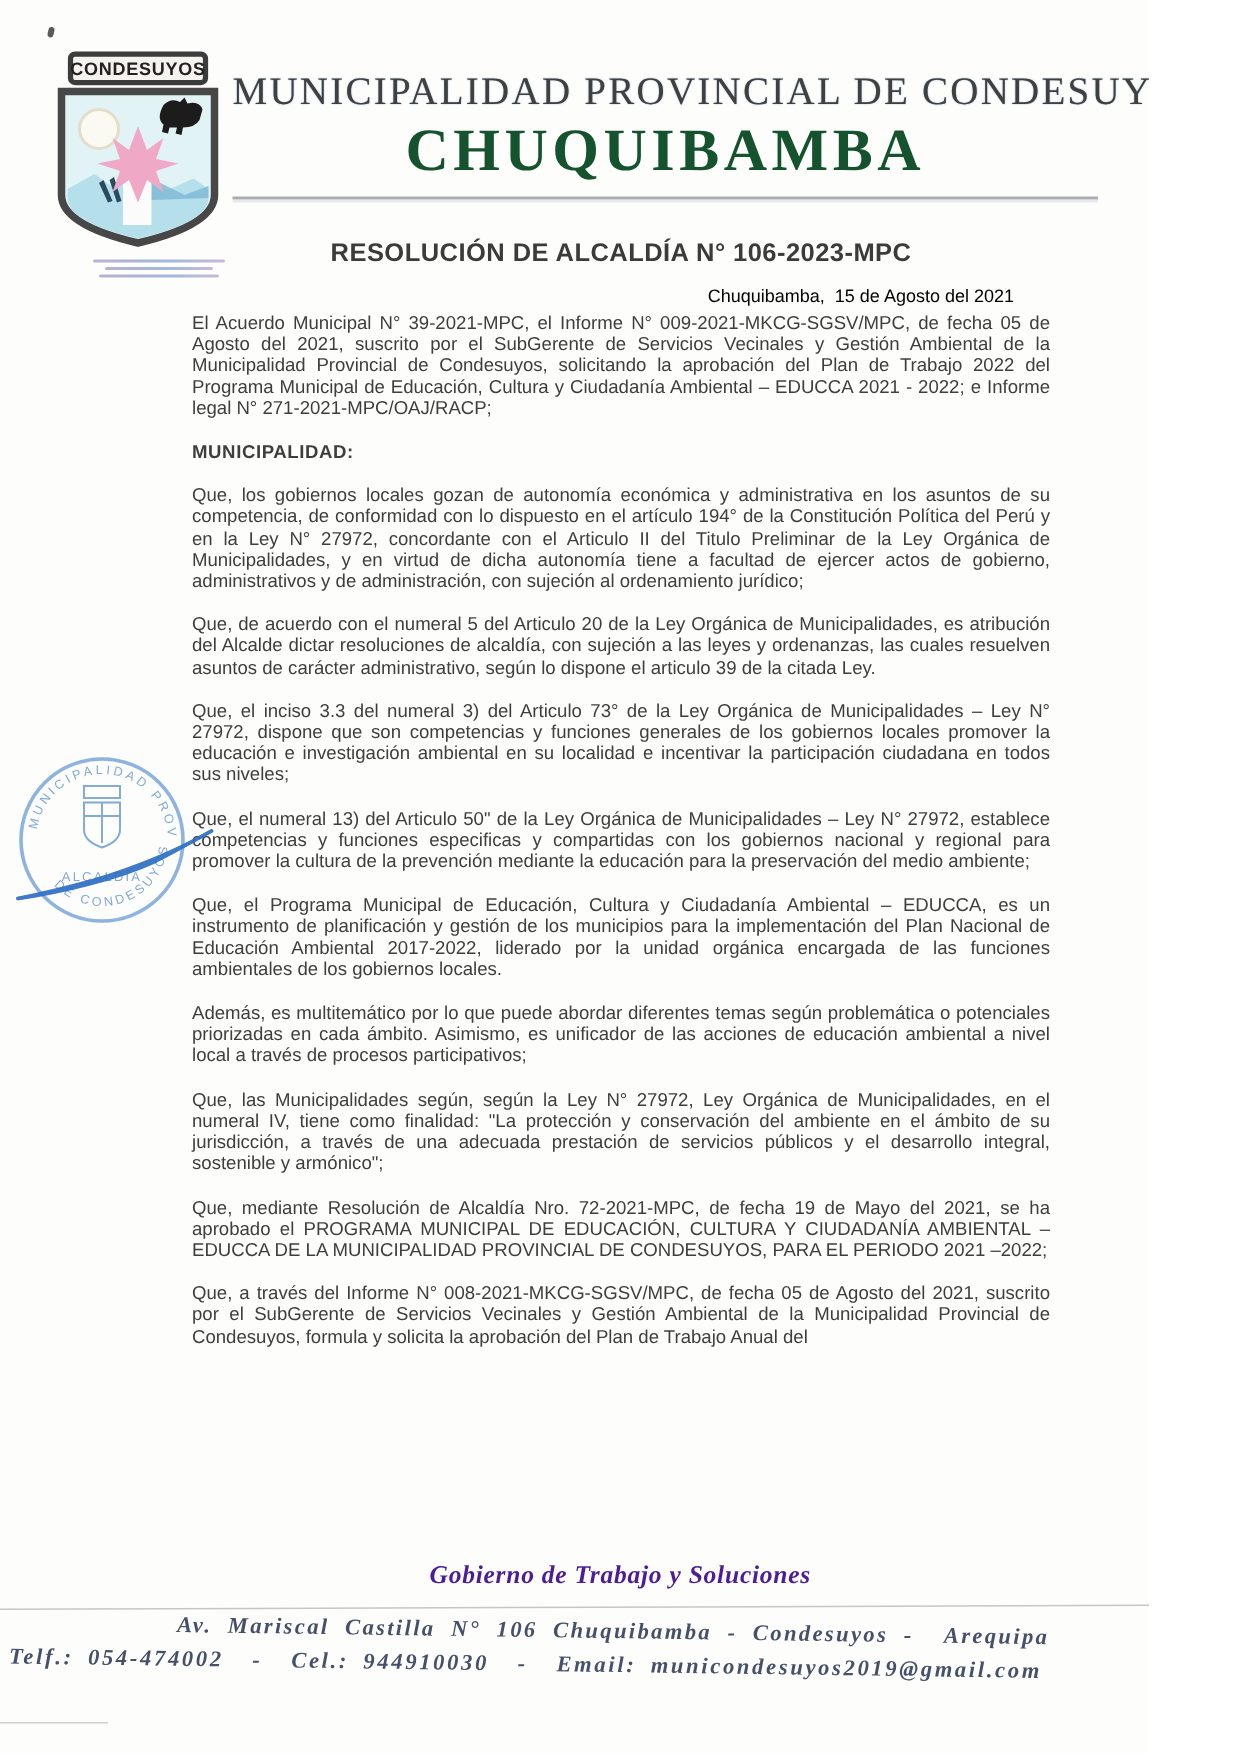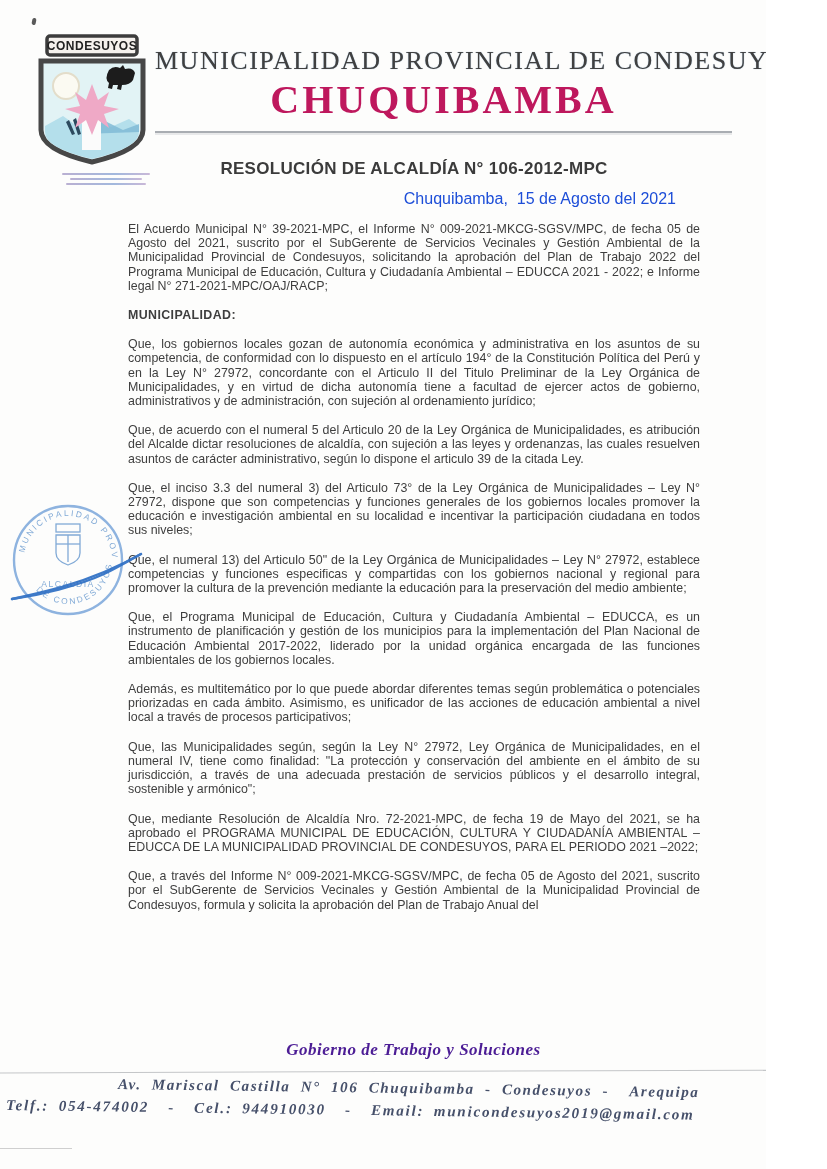--- a/index.html
+++ b/index.html
@@ -16,31 +16,31 @@
   .sq1 { width:88px; } .sq2 { width:72px; } .sq3 { width:80px; }
 
   
   .header-text { margin:46px 34px 0 155px; text-align:center; }
   .org-name {
     font-family:"Liberation Serif", serif; font-size:26px; letter-spacing:1.5px;
     color:#404040; text-shadow:0 0 1px #8aa6c0; white-space:nowrap;
   }
   .city-name {
     font-family:"Liberation Serif", serif; font-weight:bold; font-size:40px;
-    letter-spacing:3px; color:#be185d; margin-top:0px;
+    letter-spacing:3px; color:#14532d; margin-top:0px;
   }
   .header-rule { border-top:2.5px solid #a9adb2; margin-top:8px; box-shadow:0 2px 0 rgba(170,174,178,.25); }
 
   
   .body { width:572px; margin:26px 0 0 128px; color:#3e3e3e; }
   .res-title {
     font-size:17px; font-weight:bold; text-align:center; color:#3b3b3b;
     letter-spacing:.3px; margin:0 0 11px 0;
   }
-  .dateline { text-align:right; padding-right:24px; font-size:16px; margin:0 0 14px 0; white-space:pre; color:#1d4ed8; }
+  .dateline { text-align:right; padding-right:24px; font-size:12px; margin:0 0 4px 0; white-space:pre; color:#000000; }
   .body p { font-size:12.4px; line-height:14.2px; margin:0 0 15px 0; text-align:justify; }
   .body p.heading { font-weight:bold; letter-spacing:.4px; }
 
   
   .stamp { position:absolute; left:0px; top:494px; z-index:3; }
 
   
   .slogan {
     position:absolute; left:0; top:1040px; width:827px; text-align:center;
     font-family:"Liberation Serif", serif; font-style:italic; font-weight:bold;
@@ -88,34 +88,34 @@
       <div class="sq3"></div>
   </div>
 
   <div class="header-text">
     <div class="org-name">MUNICIPALIDAD PROVINCIAL DE CONDESUYOS</div>
     <div class="city-name">CHUQUIBAMBA</div>
     <div class="header-rule"></div>
   </div>
 
   <div class="body">
-    <h1 class="res-title">RESOLUCIÓN DE ALCALDÍA N° 106-2012-MPC</h1>
+    <h1 class="res-title">RESOLUCIÓN DE ALCALDÍA N° 106-2023-MPC</h1>
     <div class="dateline">Chuquibamba,  15 de Agosto del 2021</div>
 
     <p class="para">El Acuerdo Municipal N° 39-2021-MPC, el Informe N° 009-2021-MKCG-SGSV/MPC, de fecha 05 de Agosto del 2021, suscrito por el SubGerente de Servicios Vecinales y Gestión Ambiental de la Municipalidad Provincial de Condesuyos, solicitando la aprobación del Plan de Trabajo 2022 del Programa Municipal de Educación, Cultura y Ciudadanía Ambiental – EDUCCA 2021 - 2022; e Informe legal N° 271-2021-MPC/OAJ/RACP;</p>
     <p class="heading">MUNICIPALIDAD:</p>
     <p class="para">Que, los gobiernos locales gozan de autonomía económica y administrativa en los asuntos de su competencia, de conformidad con lo dispuesto en el artículo 194° de la Constitución Política del Perú y en la Ley N° 27972, concordante con el Articulo II del Titulo Preliminar de la Ley Orgánica de Municipalidades, y en virtud de dicha autonomía tiene a facultad de ejercer actos de gobierno, administrativos y de administración, con sujeción al ordenamiento jurídico;</p>
     <p class="para">Que, de acuerdo con el numeral 5 del Articulo 20 de la Ley Orgánica de Municipalidades, es atribución del Alcalde dictar resoluciones de alcaldía, con sujeción a las leyes y ordenanzas, las cuales resuelven asuntos de carácter administrativo, según lo dispone el articulo 39 de la citada Ley.</p>
     <p class="para">Que, el inciso 3.3 del numeral 3) del Articulo 73° de la Ley Orgánica de Municipalidades – Ley N° 27972, dispone que son competencias y funciones generales de los gobiernos locales promover la educación e investigación ambiental en su localidad e incentivar la participación ciudadana en todos sus niveles;</p>
     <p class="para">Que, el numeral 13) del Articulo 50" de la Ley Orgánica de Municipalidades – Ley N° 27972, establece competencias y funciones especificas y compartidas con los gobiernos nacional y regional para promover la cultura de la prevención mediante la educación para la preservación del medio ambiente;</p>
     <p class="para">Que, el Programa Municipal de Educación, Cultura y Ciudadanía Ambiental – EDUCCA, es un instrumento de planificación y gestión de los municipios para la implementación del Plan Nacional de Educación Ambiental 2017-2022, liderado por la unidad orgánica encargada de las funciones ambientales de los gobiernos locales.</p>
     <p class="para">Además, es multitemático por lo que puede abordar diferentes temas según problemática o potenciales priorizadas en cada ámbito. Asimismo, es unificador de las acciones de educación ambiental a nivel local a través de procesos participativos;</p>
     <p class="para">Que, las Municipalidades según, según la Ley N° 27972, Ley Orgánica de Municipalidades, en el numeral IV, tiene como finalidad: "La protección y conservación del ambiente en el ámbito de su jurisdicción, a través de una adecuada prestación de servicios públicos y el desarrollo integral, sostenible y armónico";</p>
     <p class="para">Que, mediante Resolución de Alcaldía Nro. 72-2021-MPC, de fecha 19 de Mayo del 2021, se ha aprobado el PROGRAMA MUNICIPAL DE EDUCACIÓN, CULTURA Y CIUDADANÍA AMBIENTAL – EDUCCA DE LA MUNICIPALIDAD PROVINCIAL DE CONDESUYOS, PARA EL PERIODO 2021 –2022;</p>
-    <p class="para">Que,  a través del Informe N° 009-2021-MKCG-SGSV/MPC, de fecha 05 de Agosto del 2021, suscrito por el SubGerente de Servicios Vecinales y Gestión Ambiental de la Municipalidad Provincial de Condesuyos, formula y solicita la aprobación del Plan de Trabajo Anual del</p>
+    <p class="para">Que,  a través del Informe N° 008-2021-MKCG-SGSV/MPC, de fecha 05 de Agosto del 2021, suscrito por el SubGerente de Servicios Vecinales y Gestión Ambiental de la Municipalidad Provincial de Condesuyos, formula y solicita la aprobación del Plan de Trabajo Anual del</p>
   </div>
 
   <svg class="stamp" width="150" height="138" viewBox="0 0 150 138">
     <defs>
       <path id="arcT" d="M 68,66 m -44,0 a 44,44 0 1 1 88,0"></path>
       <path id="arcB" d="M 24,66 a 44,44 0 0 0 88,0"></path>
     </defs>
     <g opacity="0.78">
       <circle cx="68" cy="66" r="54" fill="none" stroke="#6f9fd8" stroke-width="2.4"></circle>
       <text font-family="Liberation Sans, sans-serif" font-size="8.4" fill="#5f93cc" letter-spacing="2.2">

